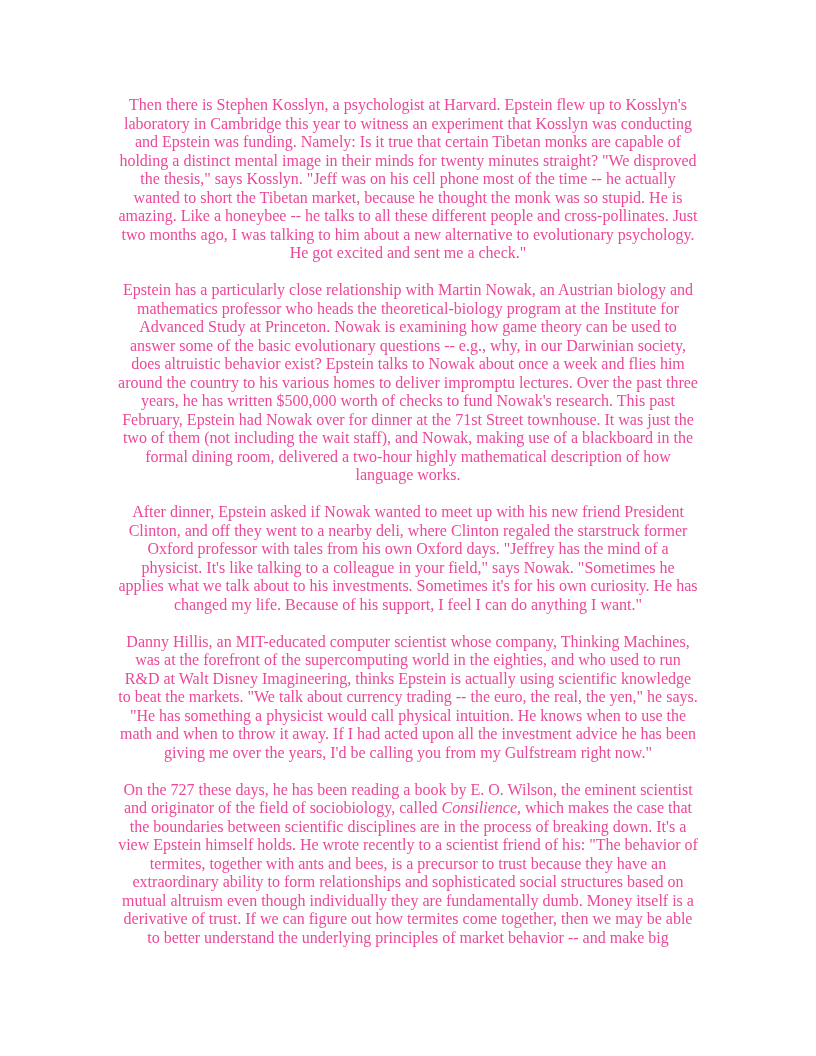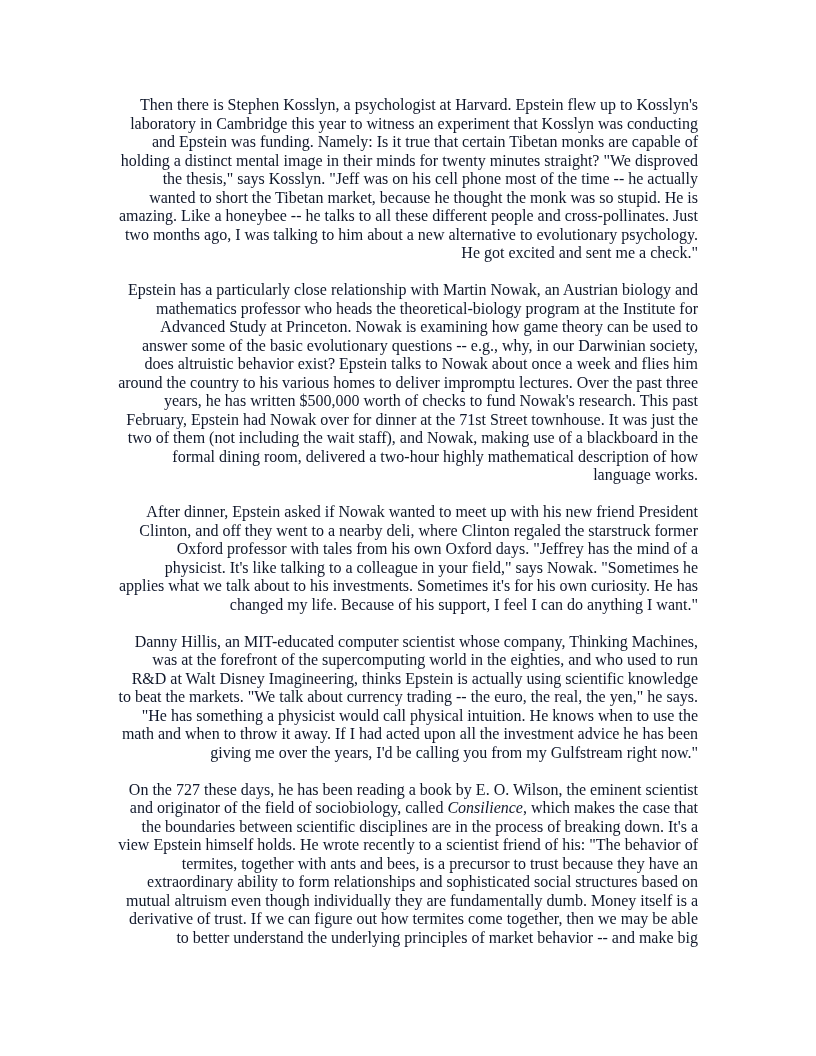--- a/index.html
+++ b/index.html
@@ -12,25 +12,25 @@
     width: 816px;
     height: 1056px;
     background: #ffffff;
     overflow: hidden;
   }
   .content {
     position: absolute;
     left: 118px;
     top: 96px;
     width: 580px;
-    color: #0f172a;
+    color: #ec4899;
     font-family: "Liberation Serif", "DejaVu Serif", serif;
     font-size: 16px;
     line-height: 18.5px;
-    text-align: right;
+    text-align: center;
     -webkit-font-smoothing: antialiased;
   }
   .para {
     margin: 0 0 18.5px 0;
     padding: 0;
   }
   .italic {
     font-style: italic;
   }
 </style>

